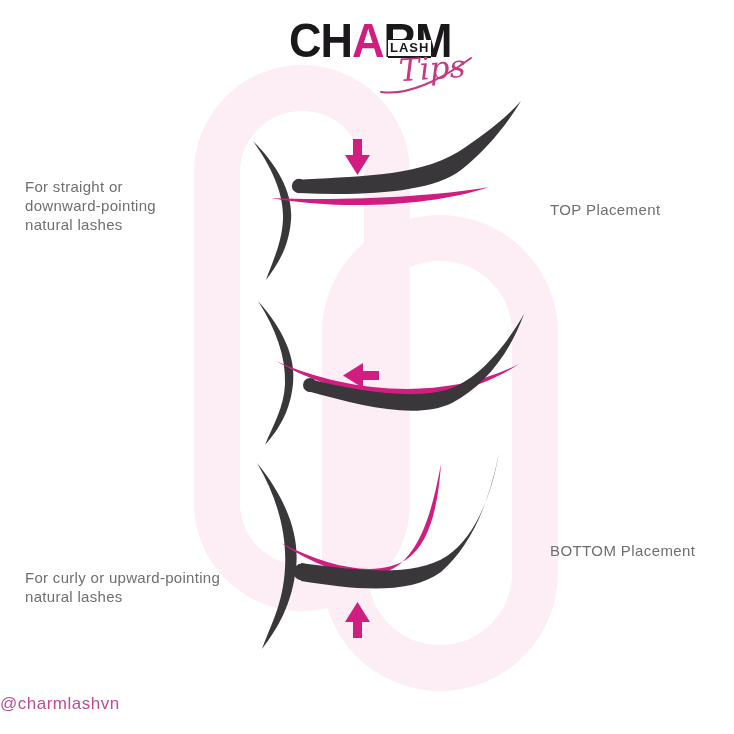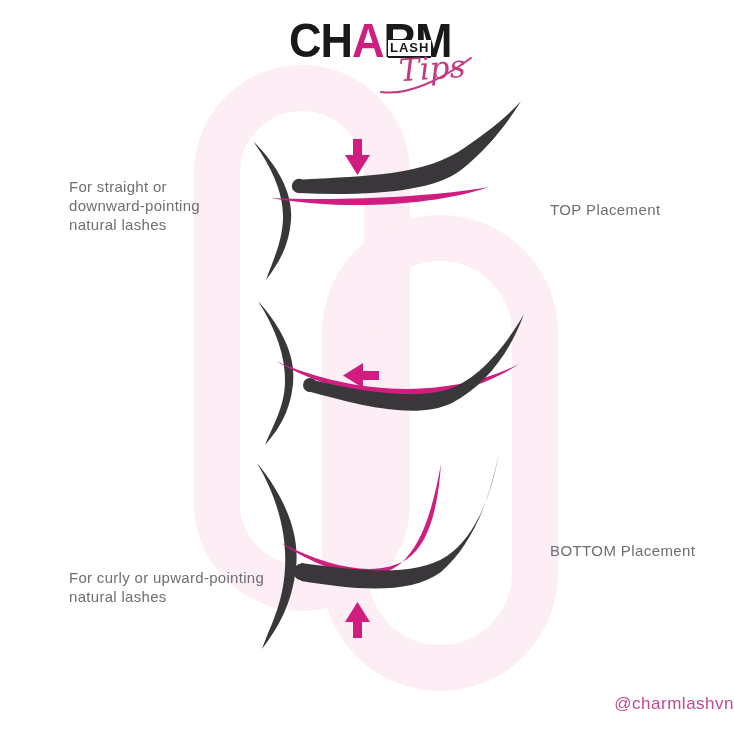--- a/index.html
+++ b/index.html
@@ -38,27 +38,27 @@
     position:absolute;left:138px;top:34px;font-family:"DejaVu Serif",serif;font-style:italic;
     font-size:31px;color:var(--script-pink);transform:rotate(-4deg);
   }
   .flourish{position:absolute;left:118px;top:38px;width:94px;height:42px;}
   .flourish path{stroke:var(--script-pink);stroke-width:2;fill:none;stroke-linecap:round;}
   
   .desc{
     position:absolute;left:25px;color:var(--gray-text);font-size:15px;line-height:19px;
     letter-spacing:0.3px;
   }
-  .desc span{display:block;margin-left:44px;}
+  .desc span{display:block;}
   .place-label{
     position:absolute;left:550px;color:var(--gray-text);font-size:15px;letter-spacing:0.4px;
     white-space:nowrap;
   }
   .handle{
-    position:absolute;top:694px;left:0;width:100%;text-align:right;
+    position:absolute;top:694px;left:0;width:100%;text-align:left;
     color:var(--handle-pink);font-size:17px;letter-spacing:0.5px;
   }
 </style>
 </head>
 <body>
 
 <div class="canvas">
 
   <svg class="art" viewBox="0 0 734 734" aria-hidden="true">
 

